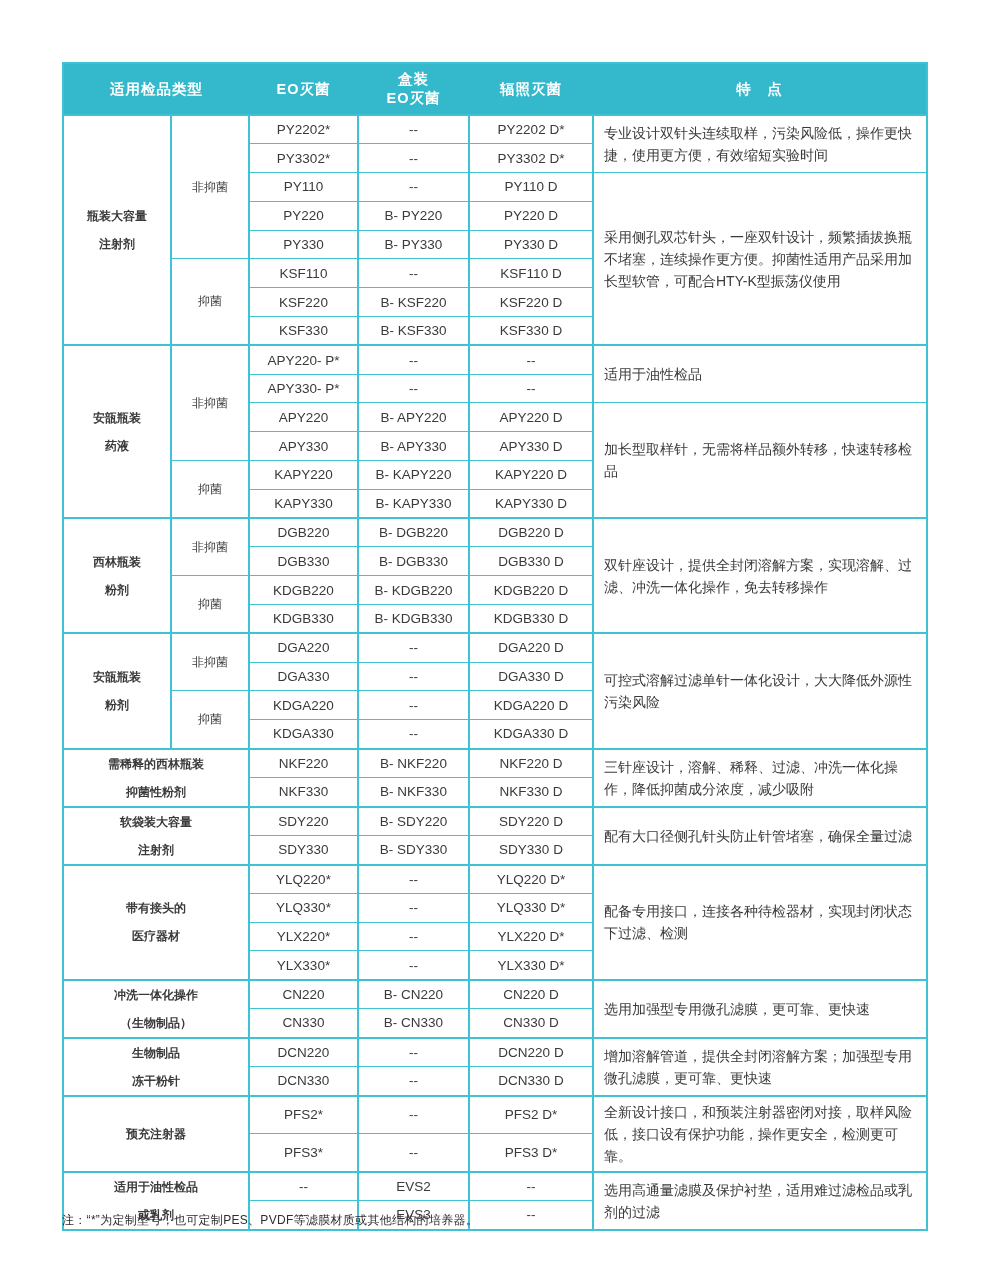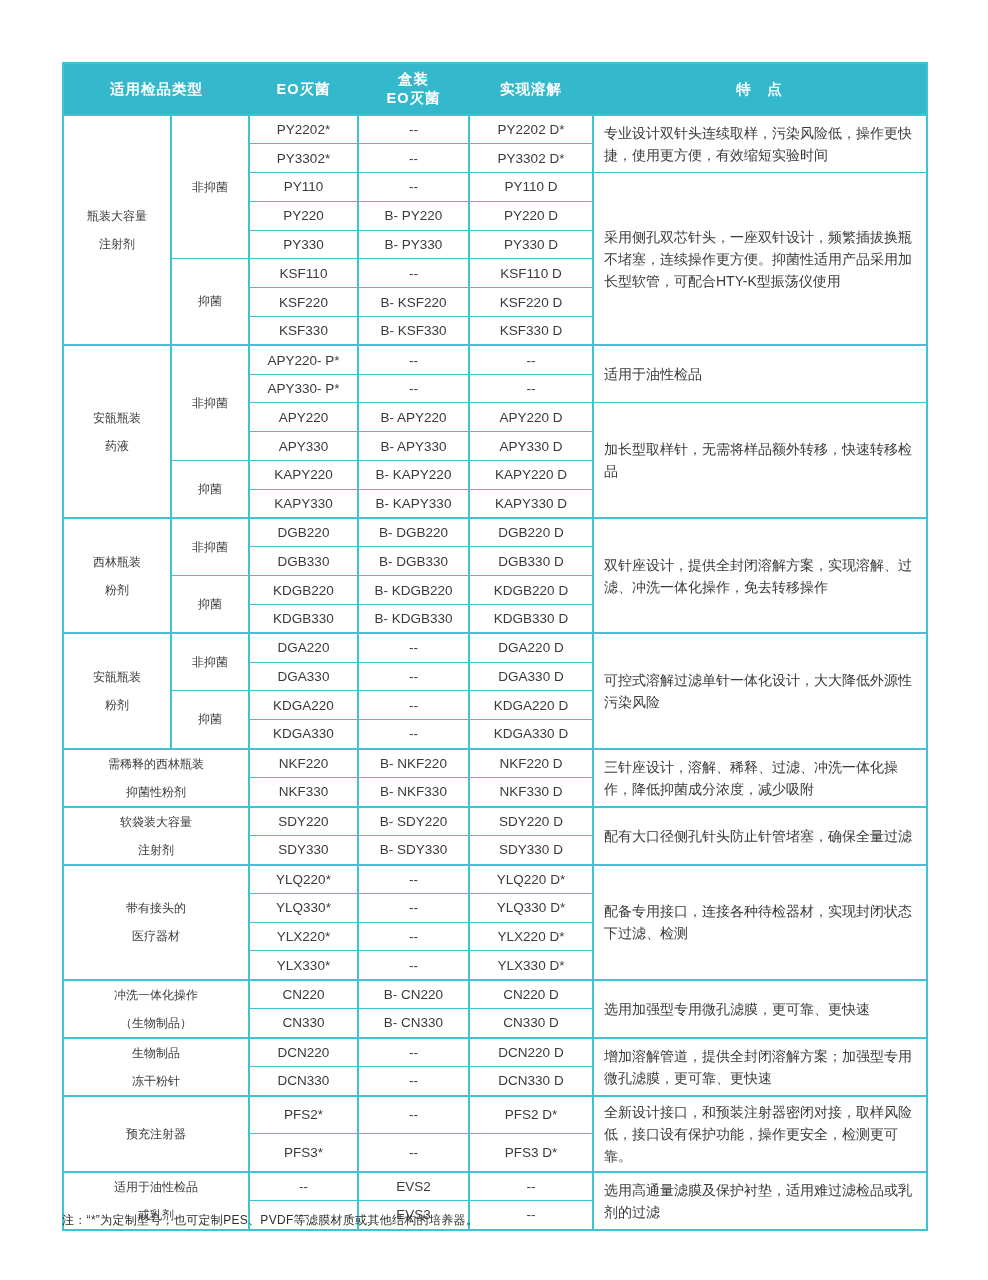--- a/index.html
+++ b/index.html
@@ -53,21 +53,21 @@
     font-size: 13.5px;
     padding: 0 2px;
     white-space: nowrap;
     overflow: hidden;
   }
   td.type-label, td.sub-label {
     text-align: center;
     font-size: 12px;
     padding: 0 4px;
   }
-  td.type-label div { line-height: 28px; }
+  td.type-label div { line-height: 28px; font-weight: bold; }
   td.features {
     font-size: 14px;
     line-height: 22px;
     padding: 4px 12px 4px 10px;
     text-align: left;
   }
   .footnote {
     position: absolute;
     left: 62px;
     top: 1212px;
@@ -96,21 +96,21 @@
           <span>适用检品类型</span>
         </th>
         <th>
           <span>EO灭菌</span>
         </th>
         <th>
           <div>盒装</div>
           <div>EO灭菌</div>
         </th>
         <th>
-          <span>实现溶解</span>
+          <span>辐照灭菌</span>
         </th>
         <th>
           <span>特　点</span>
         </th>
       </tr>
     </thead>
     <tbody>
         <tr class="group-start">
           <td class="type-label" rowspan="8">
             <div>瓶装大容量</div>

